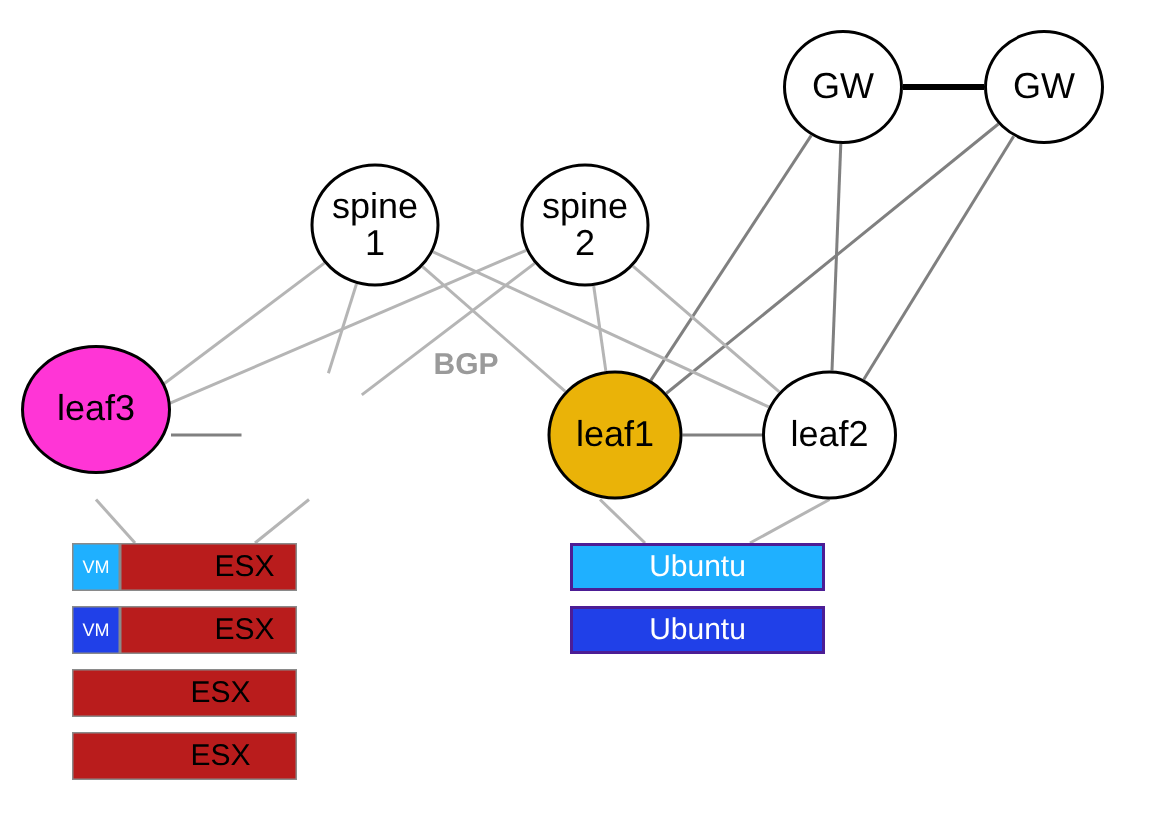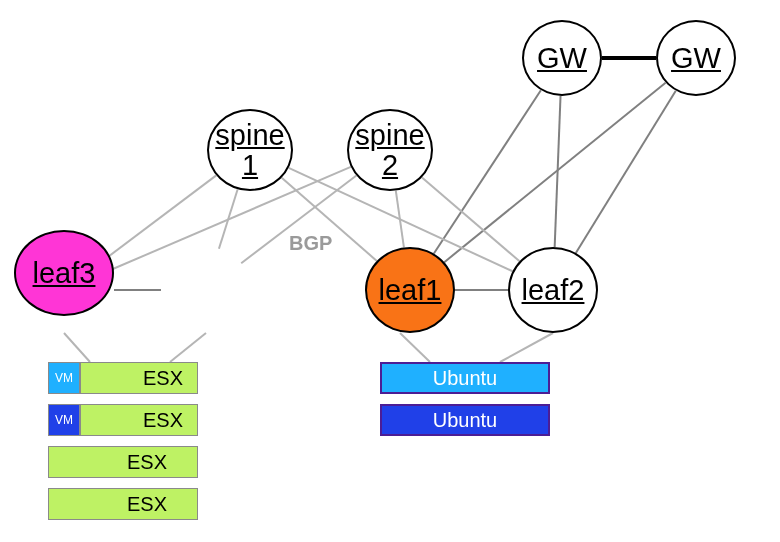--- a/index.html
+++ b/index.html
@@ -30,36 +30,35 @@
     border-radius: 50%;
     background: #ffffff;
     display: flex;
     align-items: center;
     justify-content: center;
     text-align: center;
     color: #000;
     box-sizing: border-box;
   }
   .node .label {
-    font-size: 29px;
+    font-size: 24px;
     line-height: 1.05;
     white-space: pre-line;
     pointer-events: none;
-    text-decoration: underline;
   }
   .edge-label {
     position: absolute;
     color: #9a9a9a;
     font-weight: 600;
     font-size: 20px;
     pointer-events: none;
   }
   .hostbox {
     position: absolute;
-    background: #bef264;
+    background: #b91c1c;
     border: 1px solid #8a8a8a;
     box-sizing: border-box;
     display: flex;
     align-items: center;
     justify-content: center;
     font-size: 20px;
     color: #000;
     padding-left: 48px;
   }
   .vmbadge {
@@ -125,21 +124,21 @@
       <span class="label">spine
 1</span>
     </div>
   <div class="node" id="node-spine2" style="left: 347px; top: 109px; width: 86px; height: 82px; background: rgb(255, 255, 255);">
       <span class="label">spine
 2</span>
     </div>
   <div class="node" id="node-leaf3" style="left: 14px; top: 230px; width: 100px; height: 86px; background: rgb(255, 53, 214);">
       <span class="label">leaf3</span>
     </div>
-  <div class="node" id="node-leaf1" style="left: 365px; top: 247px; width: 90px; height: 86px; background: #f97316; align-items: center;">
+  <div class="node" id="node-leaf1" style="left: 365px; top: 247px; width: 90px; height: 86px; background: #eab308; align-items: center;">
       <span class="label">leaf1</span>
     </div>
   <div class="node" id="node-leaf2" style="left: 508px; top: 247px; width: 90px; height: 86px; background: rgb(255, 255, 255);">
       <span class="label">leaf2</span>
     </div>
 
   <div class="vmbadge" id="vm1" style="left: 48px; top: 362px; width: 32px; height: 32px; background: rgb(31, 176, 255);">VM</div>
   <div class="hostbox" id="esx1" style="left: 80px; top: 362px; width: 118px; height: 32px;">
       <span>ESX</span>
     </div>

